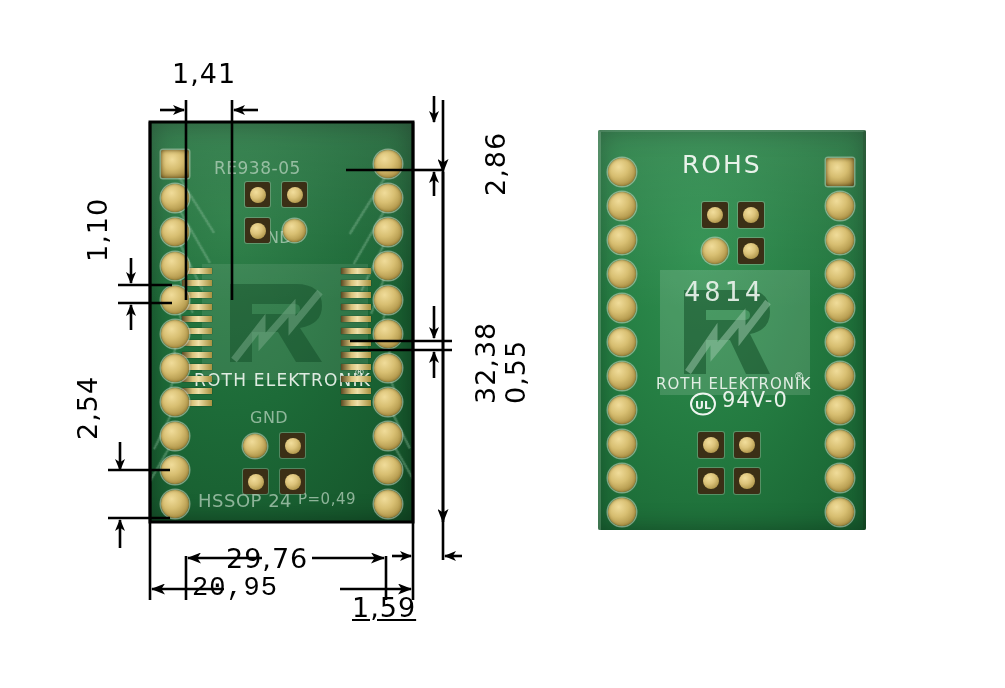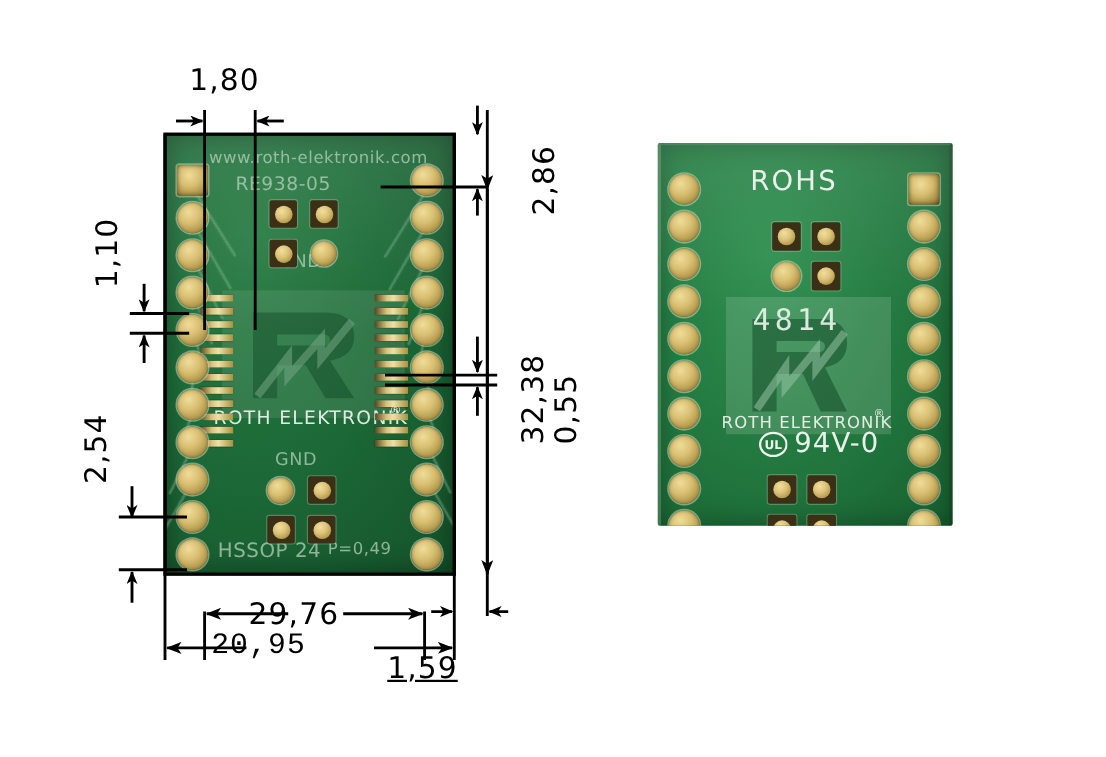--- a/index.html
+++ b/index.html
@@ -10,21 +10,21 @@
 
   
   .board{position:absolute;overflow:hidden;}
   .board-front{
     left:150px;top:122px;width:263px;height:400px;
     background:
       radial-gradient(ellipse at 30% 25%, #2a7d45 0%, #1d6b38 45%, #145229 100%);
     box-shadow:inset 0 0 26px rgba(0,0,0,.40);
   }
   .board-back{
-    left:598px;top:130px;width:268px;height:348px;
+    left:598px;top:130px;width:268px;height:400px;
     background:
       radial-gradient(ellipse at 38% 30%, #2f9050 0%, #237a40 50%, #176030 100%);
     box-shadow:inset 0 0 24px rgba(0,0,0,.34);
     border-radius:2px;
   }
   .board-back::before{
     content:"";position:absolute;left:0;top:0;right:0;bottom:0;
     border-left:3px solid rgba(160,200,170,.30);
     border-top:2px solid rgba(150,195,165,.22);
     border-right:3px solid rgba(20,60,30,.45);
@@ -107,21 +107,20 @@
     <div class="trace" style="left:236px;top:52px;width:2px;height:70px;transform:rotate(32deg);transform-origin:top left;"></div>
     <div class="trace" style="left:236px;top:84px;width:2px;height:66px;transform:rotate(30deg);transform-origin:top left;"></div>
     <div class="trace" style="left:236px;top:116px;width:2px;height:58px;transform:rotate(26deg);transform-origin:top left;"></div>
     <div class="trace" style="left:236px;top:148px;width:2px;height:46px;transform:rotate(20deg);transform-origin:top left;"></div>
     <div class="trace" style="left:236px;top:180px;width:2px;height:34px;transform:rotate(12deg);transform-origin:top left;"></div>
     <div class="trace" style="left:236px;top:216px;width:2px;height:30px;transform:rotate(-10deg);transform-origin:top left;"></div>
     <div class="trace" style="left:236px;top:248px;width:2px;height:40px;transform:rotate(-20deg);transform-origin:top left;"></div>
     <div class="trace" style="left:236px;top:280px;width:2px;height:52px;transform:rotate(-26deg);transform-origin:top left;"></div>
     <div class="trace" style="left:236px;top:312px;width:2px;height:62px;transform:rotate(-30deg);transform-origin:top left;"></div>
 
-    <div class="silk" style="left:40px;top:12px;font-size:15px;">www.roth-elektronik.com</div>
     <div class="silk" style="left:64px;top:36px;font-size:17px;">RE938-05</div>
 
     <div class="logo-wm" style="left:50px;top:140px;width:170px;height:120px;">
       <svg width="170" height="120" viewBox="0 0 170 120">
         <rect x="2" y="2" width="166" height="116" fill="rgba(205,225,210,.30)"></rect>
         <path d="M30 100 L30 22 L96 22 Q122 22 122 44 Q122 62 100 66 L122 100 L96 100 L78 70 L52 70 L52 100 Z
                  M52 42 L52 52 L94 52 Q100 52 100 47 Q100 42 94 42 Z" fill="rgba(30,70,45,.80)"></path>
         <path d="M34 98 L62 62 L62 80 L92 46 L92 64 L120 30" stroke="rgba(235,245,238,.55)" stroke-width="7" fill="none"></path>
       </svg>
     </div>
@@ -228,21 +227,21 @@
 
     <div class="silk silk-strong" style="left:58px;top:245px;font-size:15px;letter-spacing:1px;opacity:.96;">ROTH ELEKTRONIK</div>
     <div class="silk silk-strong" style="left:196px;top:241px;font-size:10px;opacity:.96;">®</div>
 
     <div class="ul-mark" style="left:92px;top:262px;width:26px;height:24px;">
       <svg width="26" height="24" viewBox="0 0 26 24">
         <ellipse cx="13" cy="12" rx="12" ry="10.5" fill="none" stroke="#eef5ef" stroke-width="2"></ellipse>
         <text x="13" y="16.5" font-family="DejaVu Sans, sans-serif" font-size="11" font-weight="bold" fill="#eef5ef" text-anchor="middle">UL</text>
       </svg>
     </div>
-    <div class="silk silk-strong" style="left:124px;top:258px;font-size:25px;letter-spacing:1px;opacity:1;">94V-0</div>
+    <div class="silk silk-strong" style="left:124px;top:258px;font-size:21px;letter-spacing:1px;opacity:1;">94V-0</div>
 
     <div class="pad pad-sq-dark" style="left:104px;top:72px;width:26px;height:26px;">
         <div class="inner"></div>
       </div>
     <div class="pad pad-sq-dark" style="left:140px;top:72px;width:26px;height:26px;">
         <div class="inner"></div>
       </div>
     <div class="pad pad-round" style="left:104px;top:108px;width:26px;height:26px;"></div>
     <div class="pad pad-sq-dark" style="left:140px;top:108px;width:26px;height:26px;">
         <div class="inner"></div>
@@ -338,21 +337,21 @@
       <line x1="312" y1="558" x2="384" y2="558" marker-end="url(#arS)"></line>
 
       <line x1="224" y1="589" x2="152" y2="589" marker-end="url(#arS)"></line>
       <line x1="340" y1="589" x2="411" y2="589" marker-end="url(#arS)"></line>
 
       <line x1="392" y1="556" x2="411" y2="556" marker-end="url(#ar)"></line>
       <line x1="462" y1="556" x2="445" y2="556" marker-end="url(#ar)"></line>
     </g>
   </svg>
 
-  <div class="dim-label" style="left:172px;top:58px;">1,80</div>
+  <div class="dim-label" style="left:172px;top:58px;">1,41</div>
 
   <div class="dim-label vert" style="left:480px;top:196px;">2,86</div>
 
   <div class="dim-label vert" style="left:470px;top:404px;">32,38</div>
 
   <div class="dim-label vert" style="left:500px;top:404px;">0,55</div>
 
   <div class="dim-label vert" style="left:82px;top:262px;">1,10</div>
 
   <div class="dim-label vert" style="left:72px;top:440px;">2,54</div>

